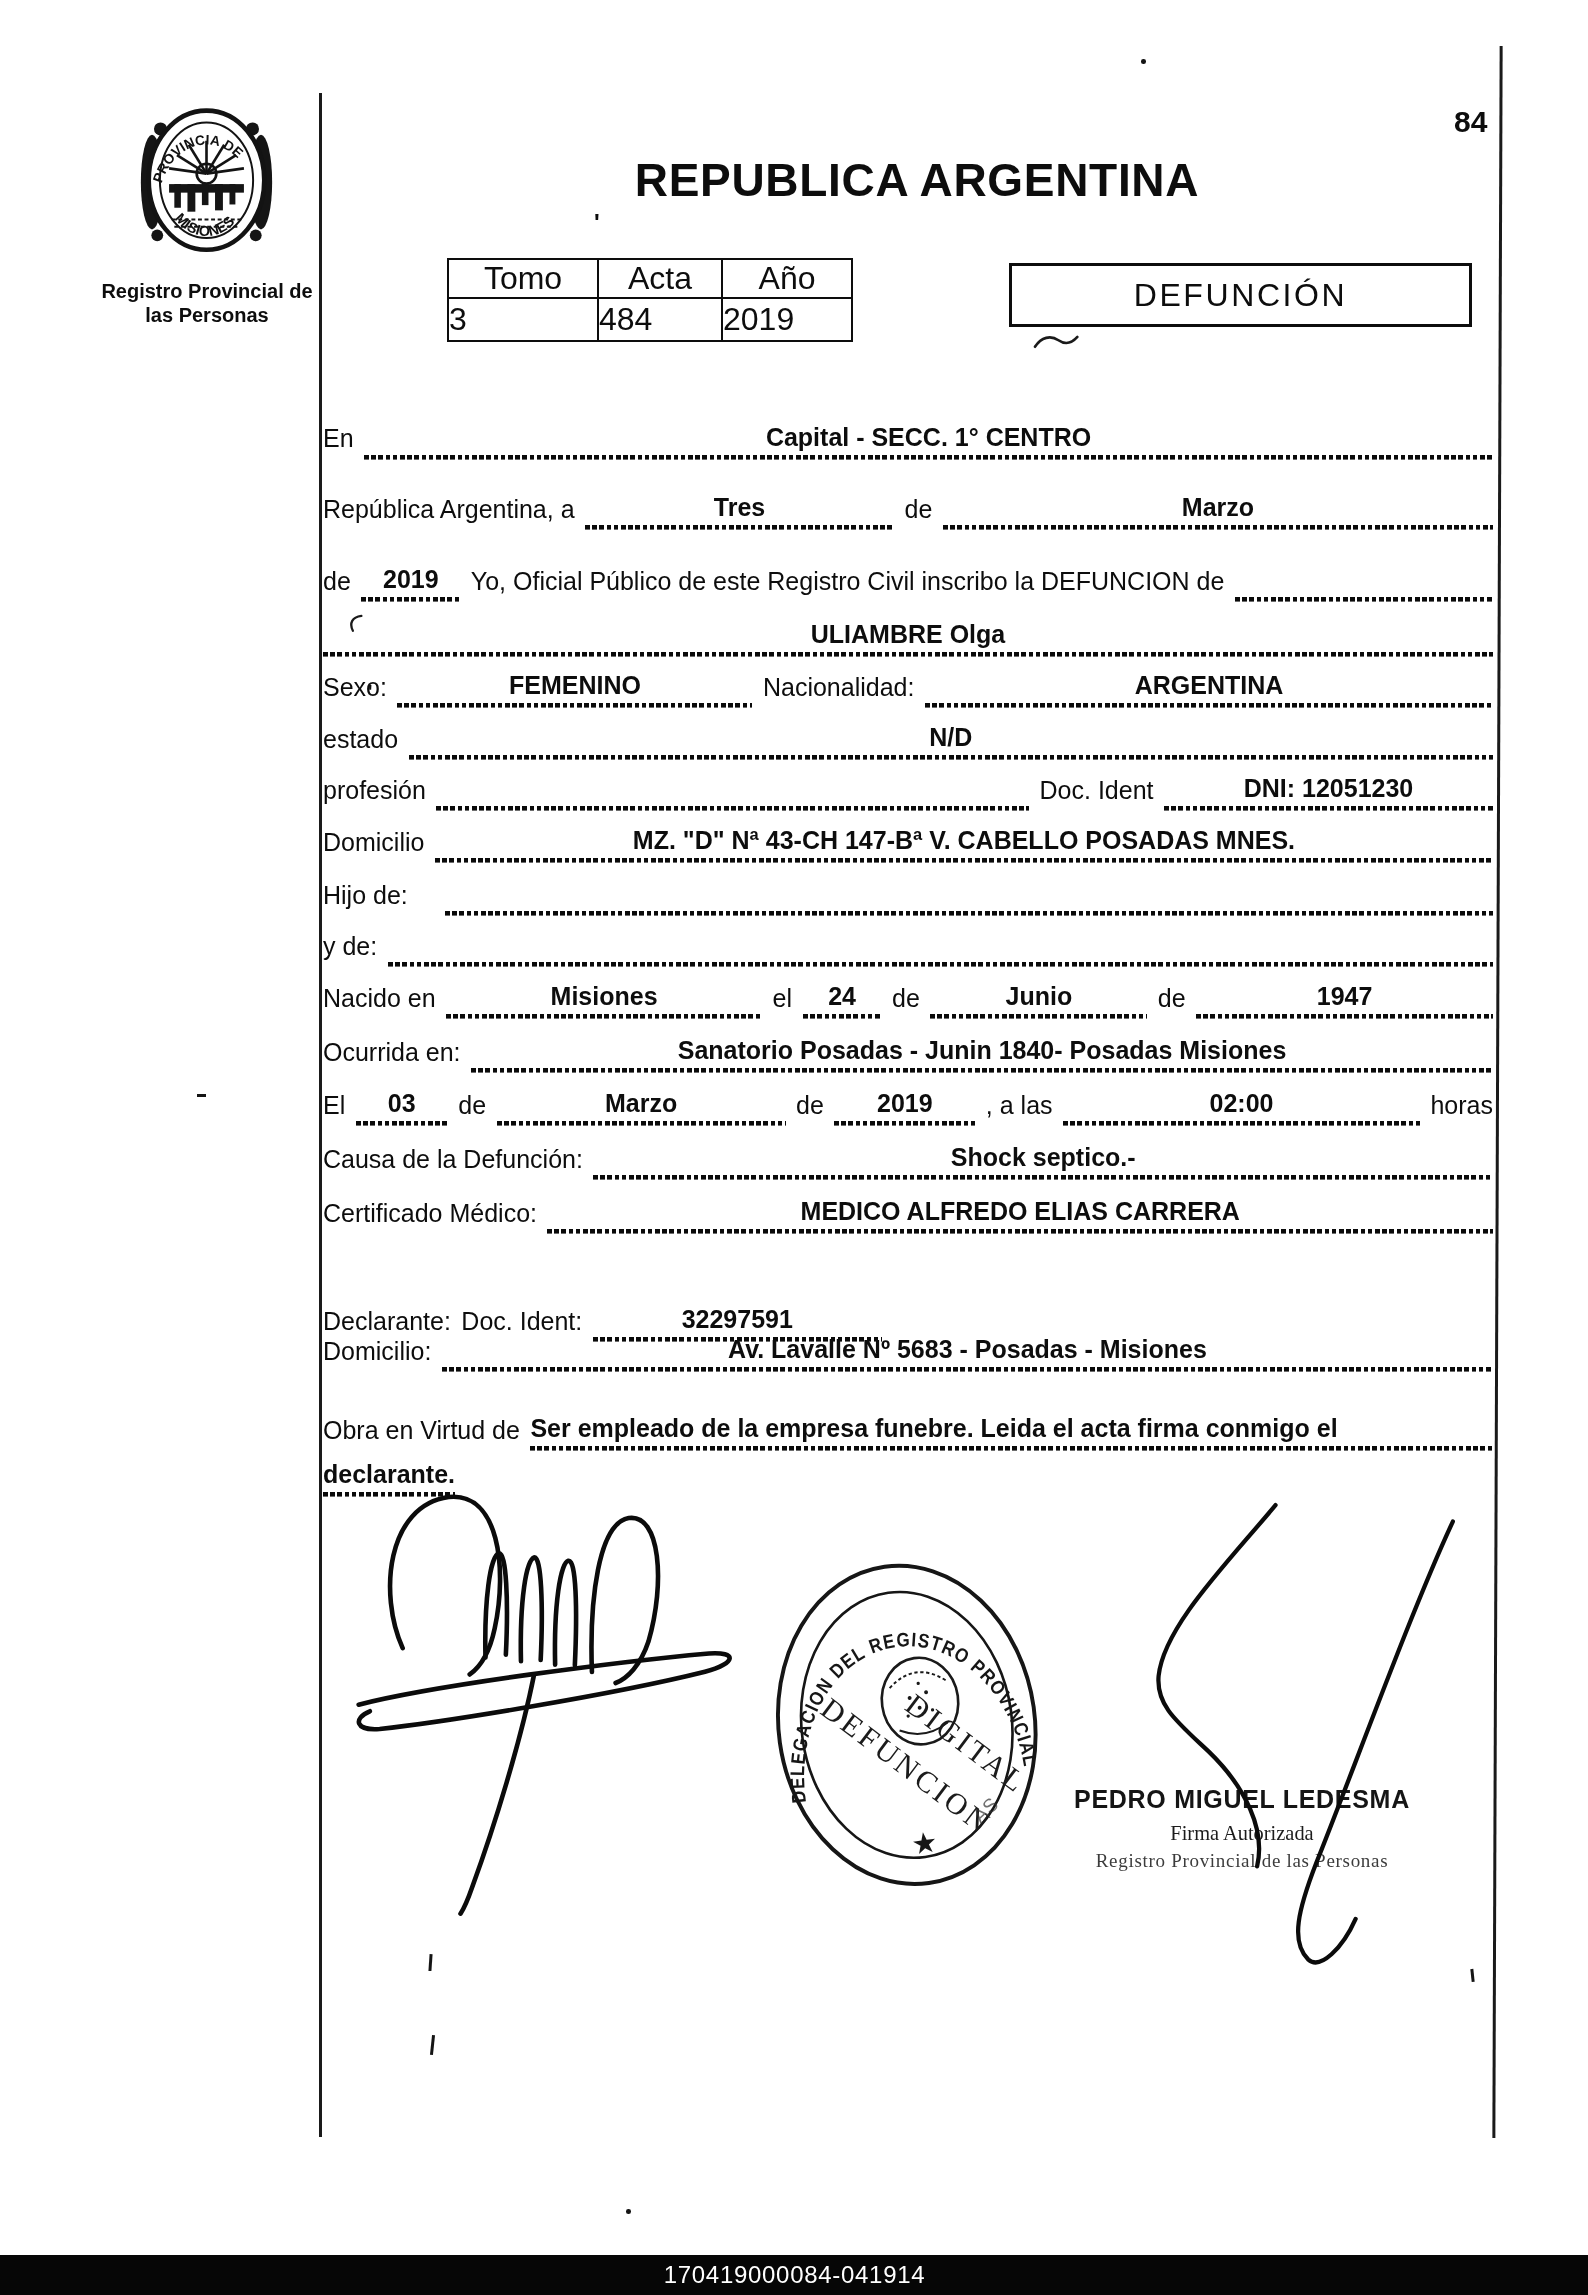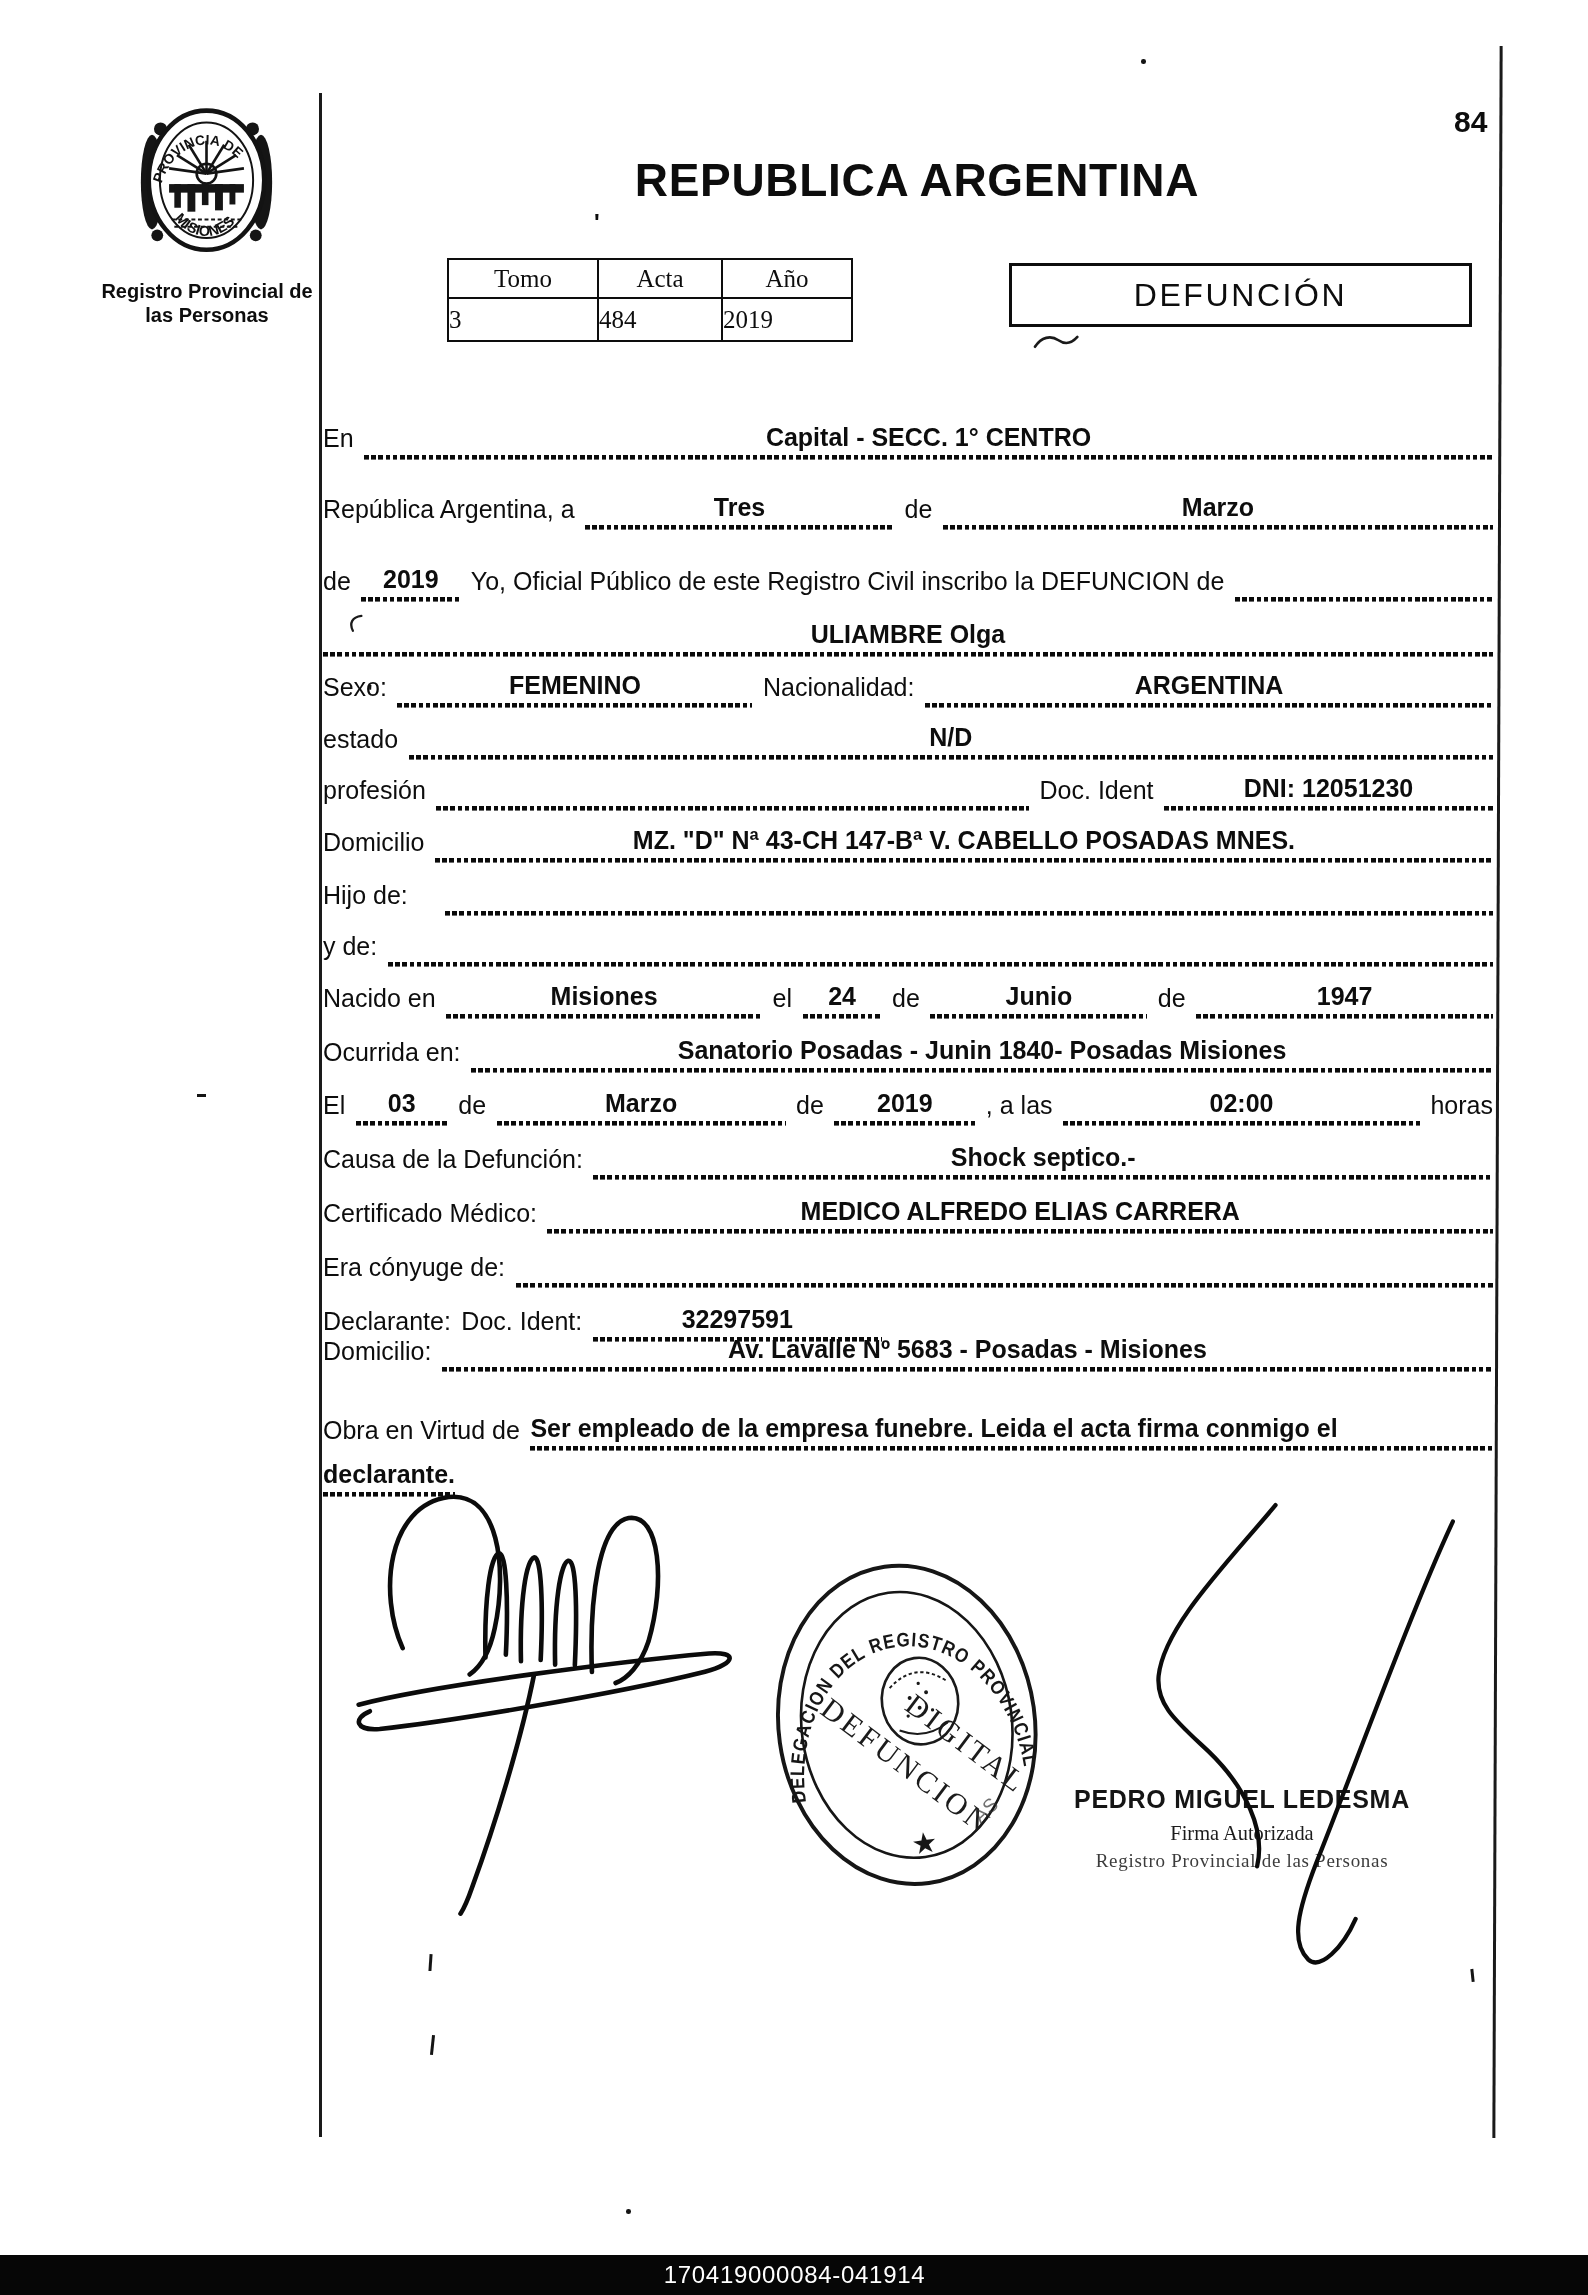--- a/index.html
+++ b/index.html
@@ -7,21 +7,21 @@
         font-family:"Liberation Sans", sans-serif;color:#0d0d0d;}
   .abs{position:absolute;}
   .vline{position:absolute;width:3.3px;background:#1a1a1a;}
   .page-num{position:absolute;font-size:30px;font-weight:700;}
   .doc-title{position:absolute;left:605px;top:153px;width:624px;text-align:center;
              font-size:46px;font-weight:700;letter-spacing:0.7px;white-space:nowrap;}
   .org-name{position:absolute;left:92px;top:279px;width:230px;text-align:center;
             font-size:20px;font-weight:700;line-height:24px;}
   table.rec-table{position:absolute;left:447px;top:258px;border-collapse:collapse;}
   table.rec-table th,table.rec-table td{border:2.6px solid #0d0d0d;
-            vertical-align:middle;font-size:25px;font-weight:400;padding:0;font-family:Liberation Serif, serif;}
+            vertical-align:middle;font-size:32px;font-weight:400;padding:0;}
   table.rec-table th{height:37px;}
   table.rec-table td{height:41px;}
   .col-tomo{width:148px;} .col-acta{width:122px;} .col-ano{width:128px;}
   .def-box{position:absolute;left:1009px;top:263px;width:457px;height:58px;
            border:3.3px solid #0d0d0d;display:flex;align-items:center;justify-content:center;
            font-size:32px;letter-spacing:2.6px;}
   .rows-host{position:absolute;left:0;top:0;width:100%;height:100%;}
   .frow{position:absolute;left:323px;width:1170px;display:flex;align-items:flex-end;
         column-gap:10.5px;height:51px;font-size:25px;}
   .flabel{padding-bottom:6px;white-space:nowrap;}
@@ -211,24 +211,20 @@
         <span class="flabel">horas</span>
       </div>
       <div class="frow" style="top: 1129px;">
         <span class="flabel">Causa de la Defunción:</span>
         <span class="ffill">Shock septico.-</span>
       </div>
       <div class="frow" style="top: 1183px;">
         <span class="flabel">Certificado Médico:</span>
         <span class="ffill">MEDICO ALFREDO ELIAS CARRERA</span>
       </div>
-      <div class="frow" style="top: 1237px;">
-        <span class="flabel">Era cónyuge de:</span>
-        <span class="ffill"></span>
-      </div>
       <div class="frow" style="top: 1291px;">
         <span class="flabel">Declarante:</span>
         <span class="flabel">Doc. Ident:</span>
         <span class="ffill" style="flex: 0 0 289px;">32297591</span>
       </div>
       <div class="frow" style="top: 1321px;">
         <span class="flabel">Domicilio:</span>
         <span class="ffill">Av. Lavalle Nº 5683 - Posadas - Misiones</span>
       </div>
       <div class="frow" style="top: 1400px;">

